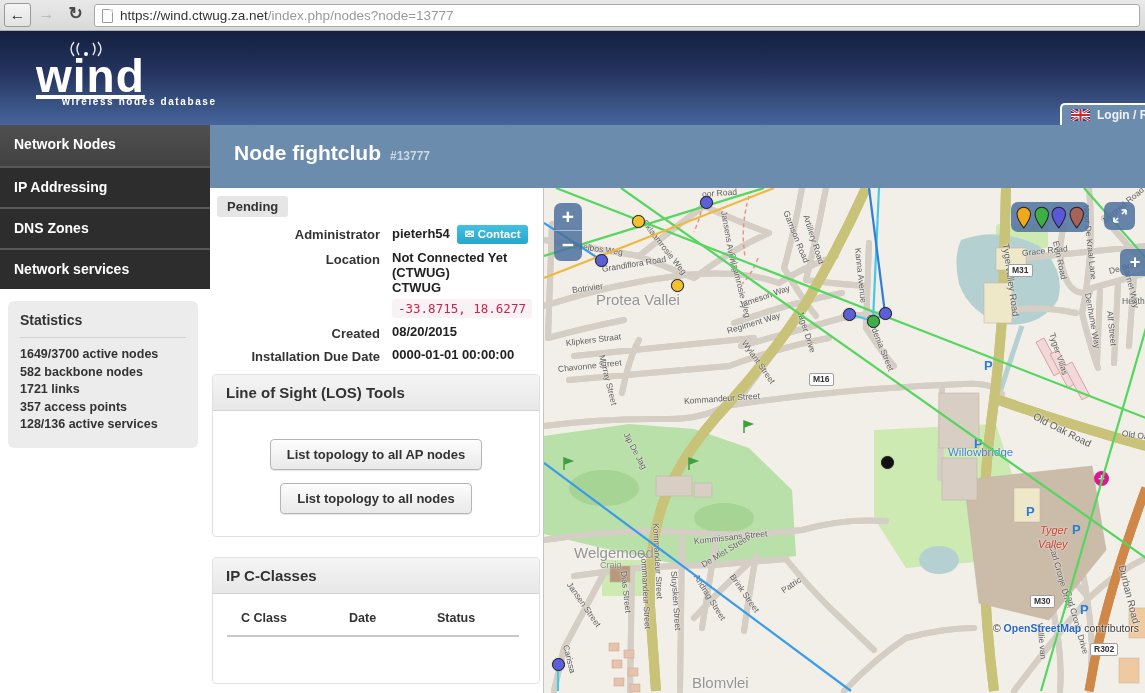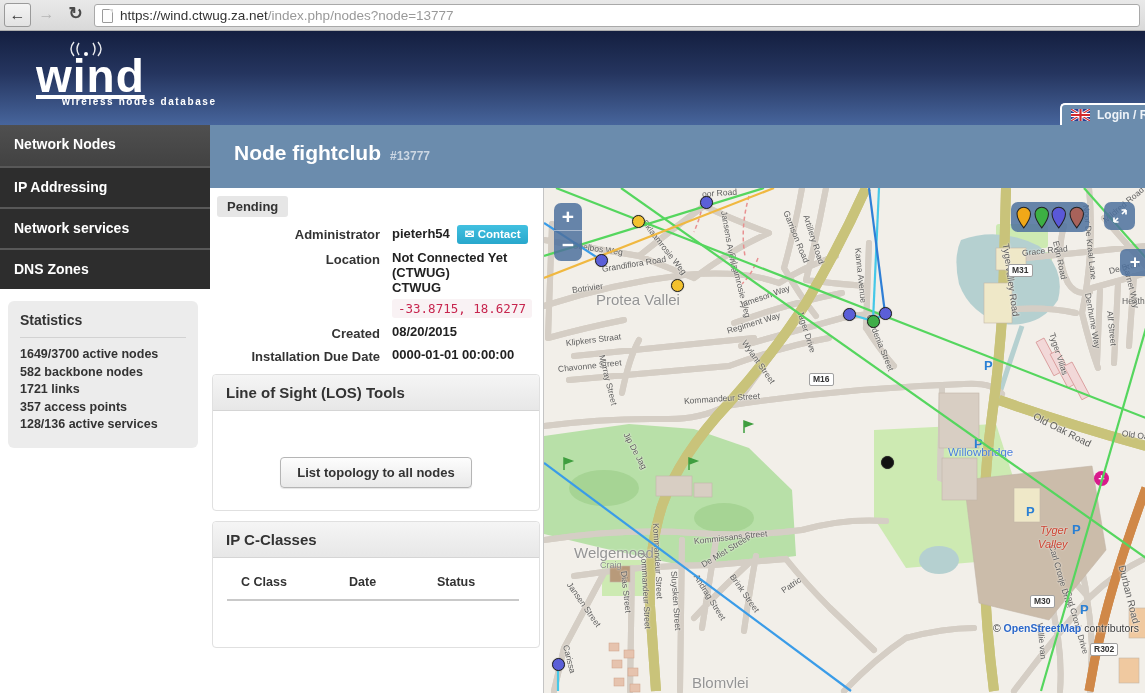--- a/index.html
+++ b/index.html
@@ -65,21 +65,21 @@
   .los-body { padding:28px 0 22px; text-align:center; }
   .btn { display:inline-block; background:linear-gradient(#fdfdfd,#e9e9e9); border:1px solid #b5b5b5;
     border-radius:4px; padding:7px 16px; font-size:13px; font-weight:bold; color:#333;
     box-shadow:0 1px 1px rgba(0,0,0,.1); cursor:pointer; }
   .mb12 { margin-bottom:13px; }
   .ipc-body { padding:17px 20px 16px 14px; }
   .ipc-cols { display:grid; grid-template-columns:108px 88px auto; padding:0 0 10px 14px;
     border-bottom:2px solid #c9c9c9; }
   .ipc-col { font-size:12.5px; font-weight:bold; color:#333; }
   .ipc-empty { height:30px; }
-  .mt26 { margin-top:10px; }
+  .mt26 { margin-top:20px; }
 
   
   .map { position:absolute; left:543px; top:188px; width:602px; height:505px; overflow:hidden;
     background:#f2efe9; border-left:1px solid #c4c4c4; z-index:6; }
   .map svg.base, .map svg.links { position:absolute; left:0; top:0; }
   #street-labels { position:absolute; left:0; top:0; width:602px; height:505px; z-index:3; }
   .st { position:absolute; font-size:8.5px; color:#5e5e5e; white-space:nowrap; transform-origin:0 50%;
     text-shadow:0 0 2px #f2efe9,0 0 2px #f2efe9; }
   .area { position:absolute; white-space:nowrap; font-weight:normal; text-shadow:0 0 2px #fff; }
   .badge { position:absolute; font-size:8.5px; font-weight:bold; color:#333; background:#fff;
@@ -143,22 +143,22 @@
   </div>
 
   <div class="titlebar">
     <div class="t"><span>Node fightclub</span><span class="nid">#13777</span></div>
   </div>
 
   <div class="sidebar">
     <nav id="menu">
         <div class="menu-item">Network Nodes</div>
         <div class="menu-item">IP Addressing</div>
+        <div class="menu-item">DNS Zones</div>
         <div class="menu-item">Network services</div>
-        <div class="menu-item">DNS Zones</div>
       </nav>
     <div class="stats-box">
       <div class="stats-title">Statistics</div>
       <div class="stats-hr"></div>
       <div id="stats-lines">
           <div class="stat-line">1649/3700 active nodes</div>
           <div class="stat-line">582 backbone nodes</div>
           <div class="stat-line">1721 links</div>
           <div class="stat-line">357 access points</div>
           <div class="stat-line">128/136 active services</div>
@@ -182,21 +182,21 @@
       </div>
       <div class="d-label">Created</div>
       <div class="d-value">08/20/2015</div>
       <div class="d-label">Installation Due Date</div>
       <div class="d-value">0000-01-01 00:00:00</div>
     </div>
 
     <div class="card">
       <div class="card-header">Line of Sight (LOS) Tools</div>
       <div class="los-body">
-        <br>
+        <div class="btn mb12">List topology to all AP nodes</div><br>
         <div class="btn">List topology to all nodes</div>
       </div>
     </div>
 
     <div class="card mt26">
       <div class="card-header">IP C-Classes</div>
       <div class="ipc-body">
         <div class="ipc-cols" id="ipc-cols">
             <div class="ipc-col">C Class</div>
             <div class="ipc-col">Date</div>

